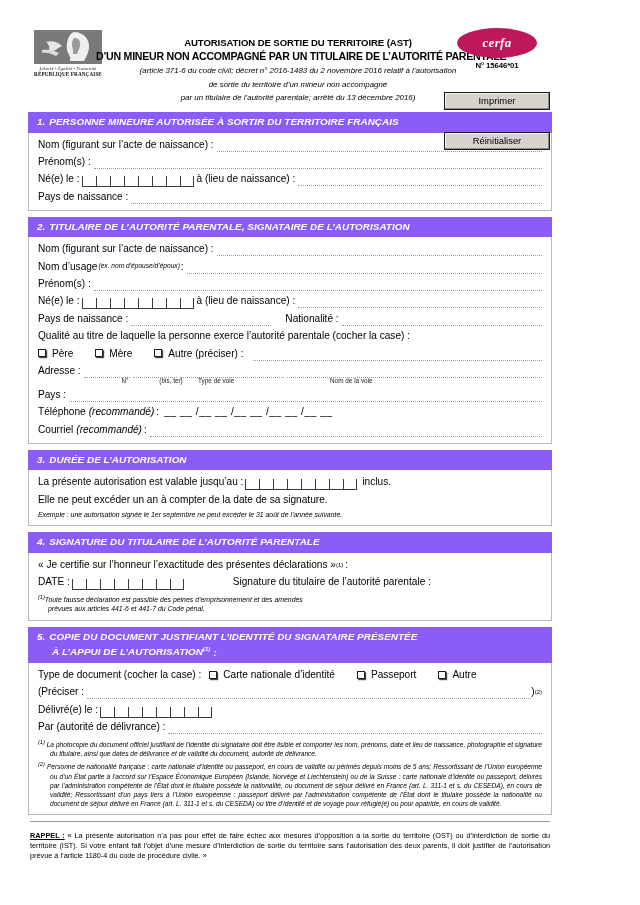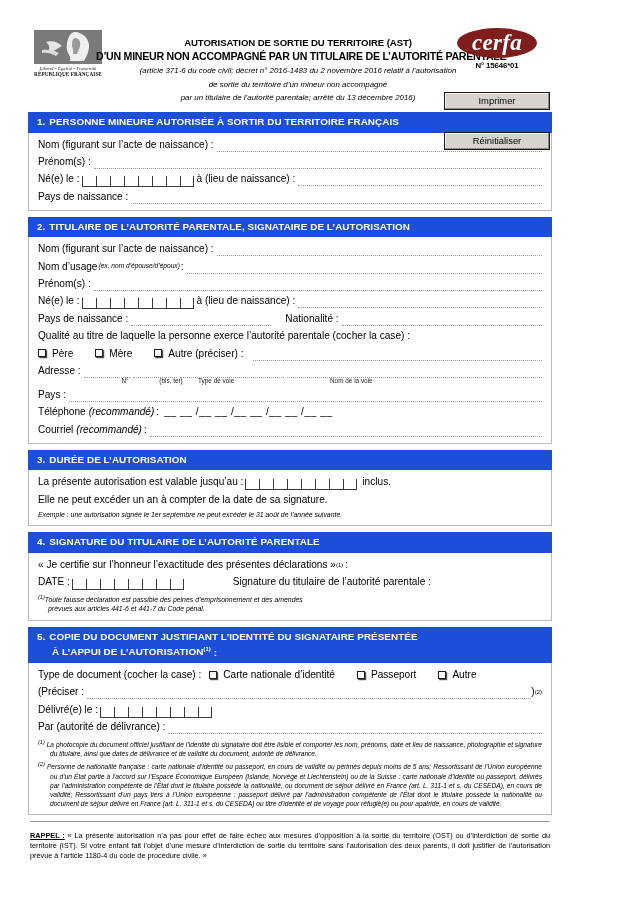--- a/index.html
+++ b/index.html
@@ -95,27 +95,27 @@
     position: absolute;
     right: 22px;
     top: 28px;
     width: 122px;
     text-align: center;
   }
   .cerfa-logo {
     width: 80px;
     height: 30px;
     margin: 0 auto;
-    background: #7f1d1d;
+    background: #be185d;
     border-radius: 50%;
     color: #fff;
     font-family: "Liberation Serif", serif;
     font-style: italic;
     font-weight: bold;
-    font-size: 23px;
+    font-size: 13px;
     line-height: 30px;
     letter-spacing: 0.3px;
   }
   .cerfa-num {
     font-size: 7.8px;
     font-weight: bold;
     margin-top: 3px;
     letter-spacing: -0.1px;
   }
   .btn {
@@ -131,27 +131,28 @@
     cursor: pointer;
     font-family: "Liberation Sans", sans-serif;
     color: #000;
   }
 
   
   .section {
     margin: 0 28px 6px 28px;
   }
   .sec-head {
-    background: #1d4ed8;
+    background: #8b5cf6;
     color: #ffffff;
     font-size: 9.9px;
     font-weight: bold;
     letter-spacing: 0.05px;
     padding: 4px 8px 4px 9px;
     line-height: 12.5px;
+    font-style: italic;
   }
   .sec-head .num { margin-right: 4px; }
   .sec-body {
     border: 1px solid #b9b9b9;
     border-top: none;
     padding: 5px 9px 6px 9px;
   }
   .row {
     display: flex;
     align-items: flex-end;

